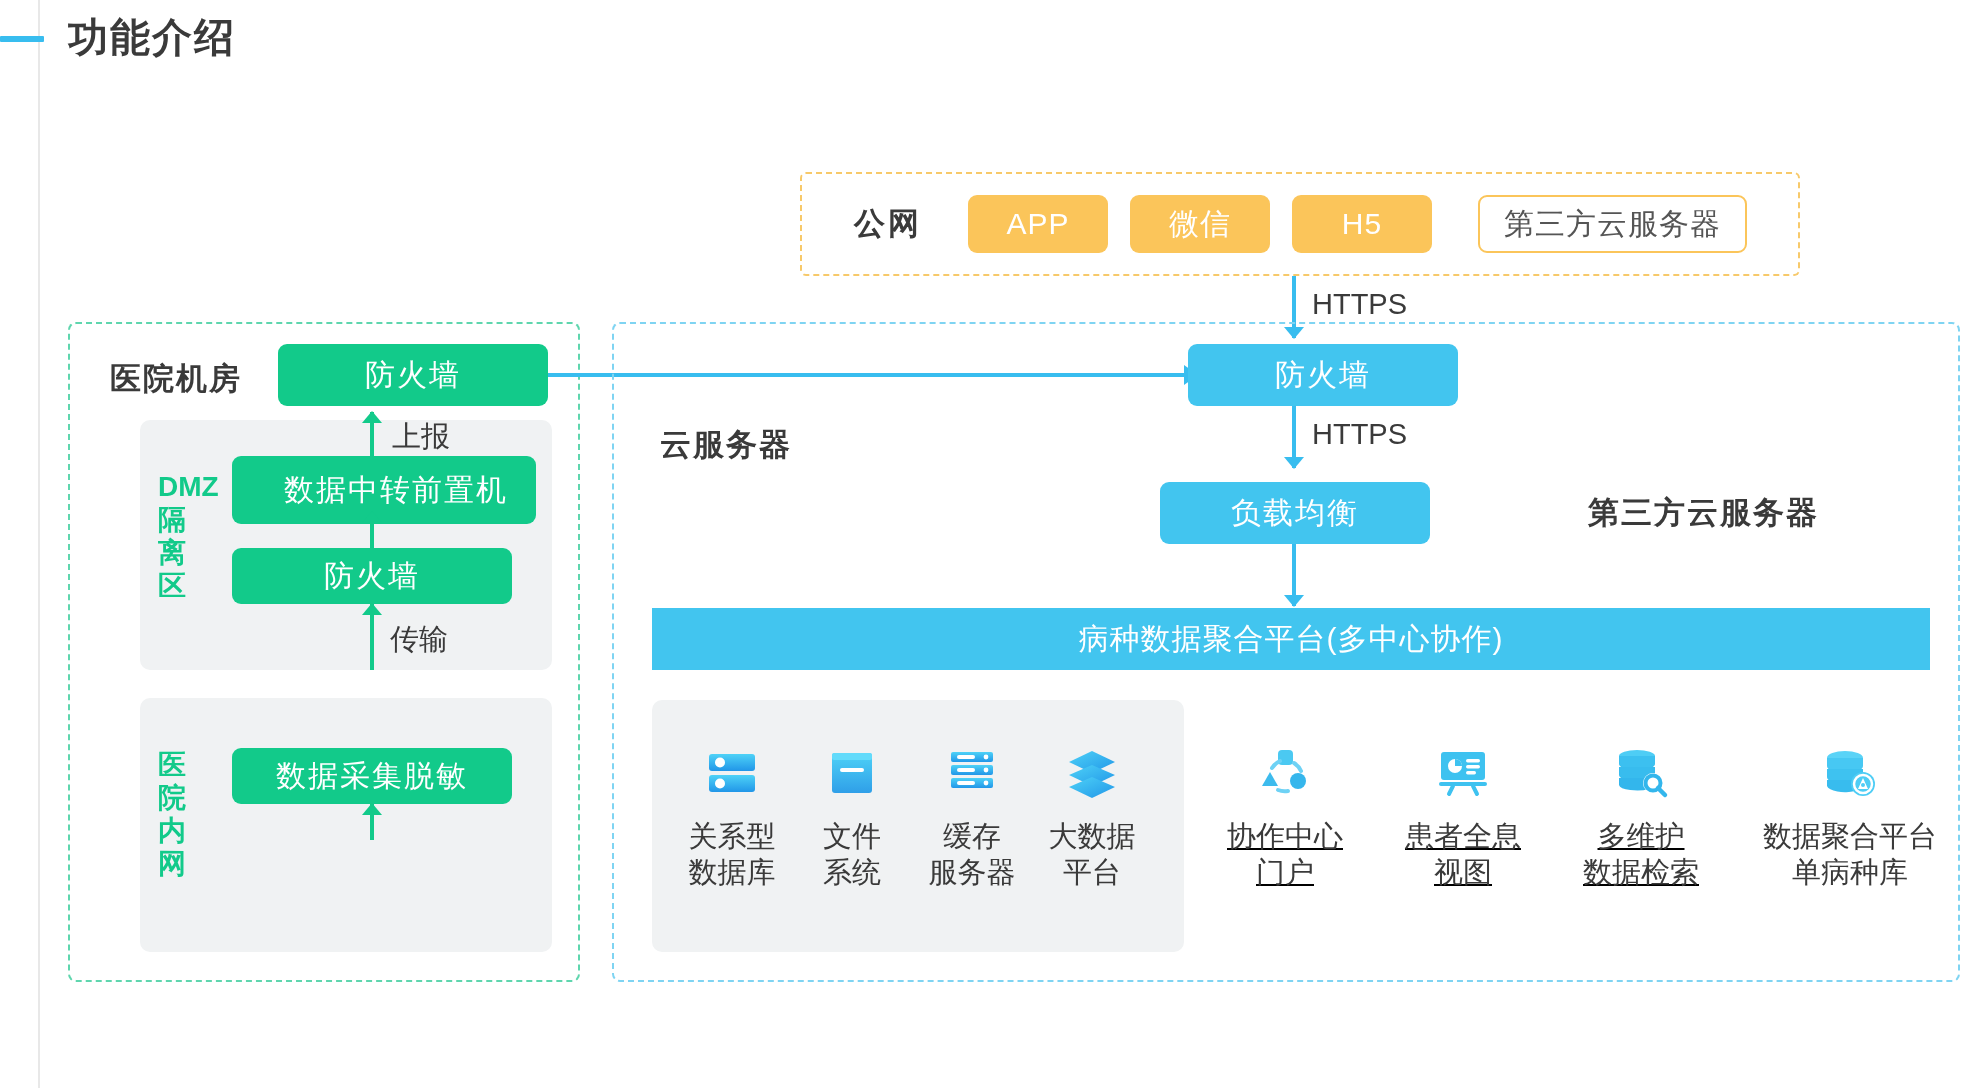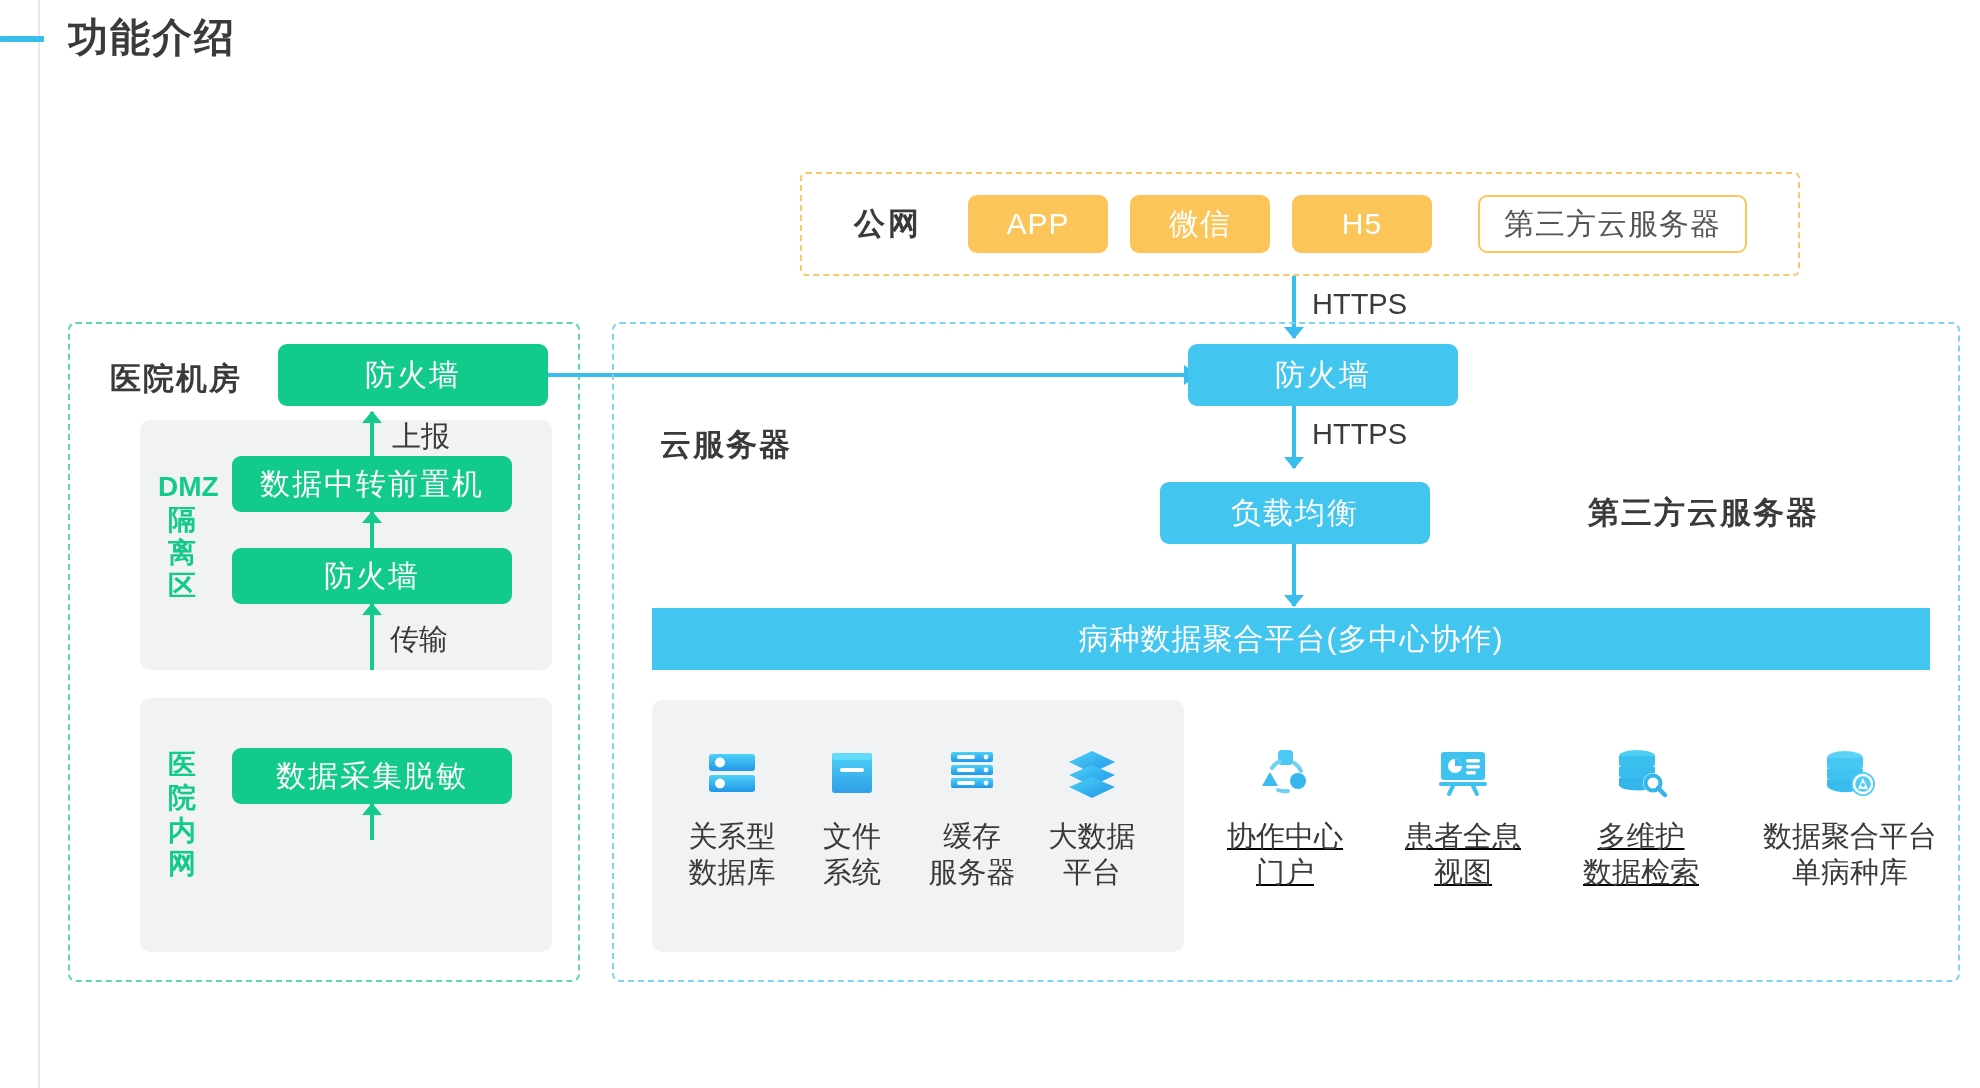--- a/index.html
+++ b/index.html
@@ -51,21 +51,21 @@
   }
   .hosp-label{position:absolute;left:110px;top:358px;font-size:31px;font-weight:bold;color:#3a3a3a;letter-spacing:2px;}
 
   .box-green{
     position:absolute;background:#12ca8a;color:#ffffff;border-radius:9px;
     display:flex;align-items:center;justify-content:center;font-size:30px;letter-spacing:2px;
   }
   .sub-panel{position:absolute;background:#f0f2f3;border-radius:10px;}
   .zone-vlabel{
     position:absolute;color:#12ca8a;font-size:28px;font-weight:bold;width:48px;
-    text-align:center;line-height:1.18;letter-spacing:0px;
+    text-align:left;line-height:1.18;letter-spacing:0px;
   }
 
   
   .cloud-zone{
     position:absolute;left:612px;top:322px;width:1348px;height:660px;
     border:2px dashed #7fd4f2;border-radius:8px;box-sizing:border-box;
   }
   .cloud-label{position:absolute;left:660px;top:424px;font-size:31px;font-weight:bold;color:#3a3a3a;letter-spacing:2px;}
   .platform-label{position:absolute;left:1588px;top:492px;font-size:31px;font-weight:bold;color:#3a3a3a;letter-spacing:2px;}
 
@@ -120,21 +120,21 @@
 
   <div class="box-green" style="left:278px;top:344px;width:270px;height:62px;">防火墙</div>
 
   <div class="h-arrow" style="left:548px;top:373px;width:640px;">
     <div class="head"></div>
   </div>
 
   <div class="sub-panel" style="left:140px;top:420px;width:412px;height:250px;"></div>
   <div class="zone-vlabel" style="left:158px;top:470px;">DMZ<br>隔<br>离<br>区</div>
 
-  <div class="box-green" style="left:232px;top:456px;width:280px;height:56px;">数据中转前置机</div>
+  <div class="box-green" style="left:232px;top:456px;width:280px;height:68px;padding-left:24px;">数据中转前置机</div>
 
   <div class="v-arrow v-arrow-up" style="left:370px;top:412px;height:44px;">
     <div class="shaft" style="background:#12ca8a;"></div>
     <div class="head" style="border-bottom:12px solid #12ca8a;"></div>
   </div>
   <div class="arrow-lbl" style="left:392px;top:417px;">上报</div>
 
   <div class="v-arrow v-arrow-up" style="left:370px;top:512px;height:36px;">
     <div class="shaft" style="background:#12ca8a;"></div>
     <div class="head" style="border-bottom:12px solid #12ca8a;"></div>

